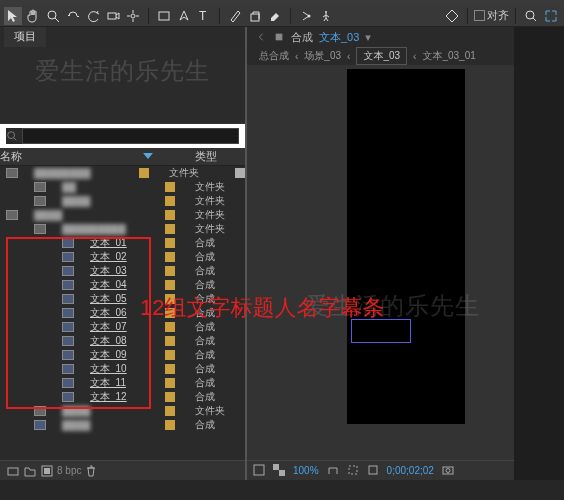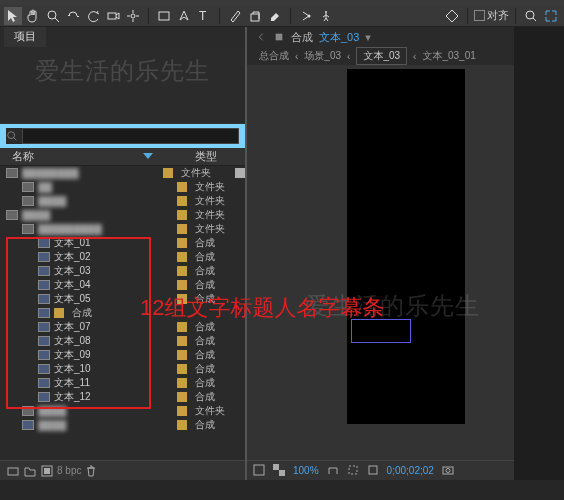--- a/index.html
+++ b/index.html
@@ -10,35 +10,35 @@
   .toolbar { height:22px; background:#383838; display:flex; align-items:center; padding:0 4px; gap:2px; border-bottom:1px solid #222; }
   .tool { width:18px; height:18px; display:flex; align-items:center; justify-content:center; color:#ccc; cursor:pointer; }
   .tool svg { width:14px; height:14px; }
   .tool.sel { background:#555; }
   .divider { width:1px; height:16px; background:#222; margin:0 4px; }
   .align-lbl { font-size:11px; color:#ccc; display:flex; align-items:center; gap:2px; }
   .checkbox { width:11px; height:11px; border:1px solid #888; display:inline-block; }
   .spacer { flex:1; }
   
   .main { display:flex; height:calc(100% - 27px - 20px); }
-  .project { width:247px; background:#7dd3fc; border-right:2px solid #555; display:flex; flex-direction:column; }
+  .project { width:247px; background:#ffffff; border-right:2px solid #555; display:flex; flex-direction:column; }
   .panel-tab { height:20px; background:#2a2a2a; display:flex; padding-left:4px; }
   .panel-tab span { background:#333; padding:2px 10px; font-size:11px; color:#ddd; }
   .proj-top { height:77px; background:#2b2b2b; position:relative; border-bottom:1px solid #333; }
   .search { margin:4px 6px; display:flex; align-items:center; gap:4px; background:#2a2a2a; }
   .search input { flex:1; background:#1a1a1a; border:1px solid #444; height:16px; color:#ccc; font-size:10px; padding:0 3px; }
-  .header-row { height:18px; background:#333; display:flex; align-items:center; padding-left:12px; gap:6px; border-bottom:1px solid #222;}
+  .header-row { height:18px; background:#333; display:flex; align-items:center; padding-left:0; gap:6px; border-bottom:1px solid #222;}
   .header-row .col-name { flex:1; }
   .swatch { width:14px; height:14px;}
   .tree { flex:1; overflow:hidden; background:#2a2a2a; position:relative; }
-  .row { height:14px; display:flex; align-items:center; padding-left:6px; gap:4px; font-size:10px; color:#ccc; }
+  .row { height:14px; display:flex; align-items:center; padding-left:6px; gap:16px; font-size:10px; color:#ccc; }
   .row .pad { width:12px; }
   .row .icon { width:12px; height:10px; background:#666; border:1px solid #888; }
   .row .icon.comp { background:#4a5a7a; }
-  .row .label { flex:1; white-space:nowrap; overflow:hidden; }
+  .row .label { flex:1; white-space:nowrap; overflow:hidden;text-decoration:underline; }
   .col-color { width:10px; height:10px; background:#c8a040; margin-right:4px; }
   .col-type { width:50px; font-size:10px; color:#bbb; }
   .row.blurry .label { filter:blur(2px); opacity:0.7; }
   .highlight-box { position:absolute; border:2px solid #e02020; pointer-events:none; }
   .status-bar { height:20px; background:#333; display:flex; align-items:center; padding:0 6px; gap:3px; font-size:10px; border-top:1px solid #444; }
   .status-bar .sicon { width:14px; height:14px; display:flex; align-items:center; justify-content:center; color:#aaa; }
   
   .viewer { flex:1; display:flex; flex-direction:column; background:#2a2a2a; }
   .viewer-tab { height:20px; display:flex; align-items:center; padding-left:8px; gap:6px; font-size:11px; }
   .viewer-tab .vicon { width:12px; height:12px; display:flex; align-items:center; justify-content:center; }
@@ -277,20 +277,21 @@
             <span class="pad"></span>
             <span class="icon comp"></span>
             <span class="label">文本_05</span>
             <span class="col-color"></span>
             <span class="col-type">合成</span>
           </div>
           <div class="row">
             <span class="pad"></span>
             <span class="pad"></span>
             <span class="icon comp"></span>
+            <span class="label">文本_06</span>
             <span class="col-color"></span>
             <span class="col-type">合成</span>
           </div>
           <div class="row">
             <span class="pad"></span>
             <span class="pad"></span>
             <span class="icon comp"></span>
             <span class="label">文本_07</span>
             <span class="col-color"></span>
             <span class="col-type">合成</span>

